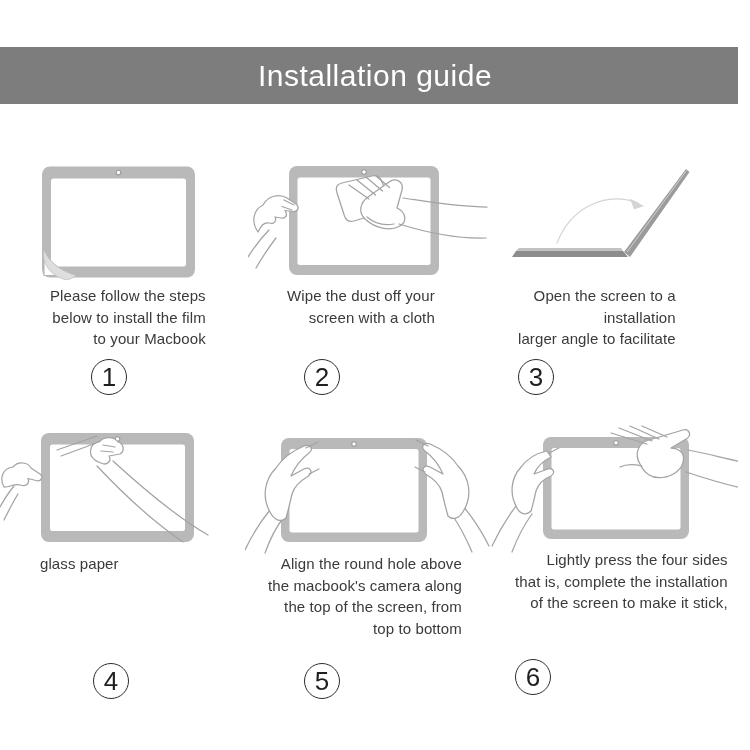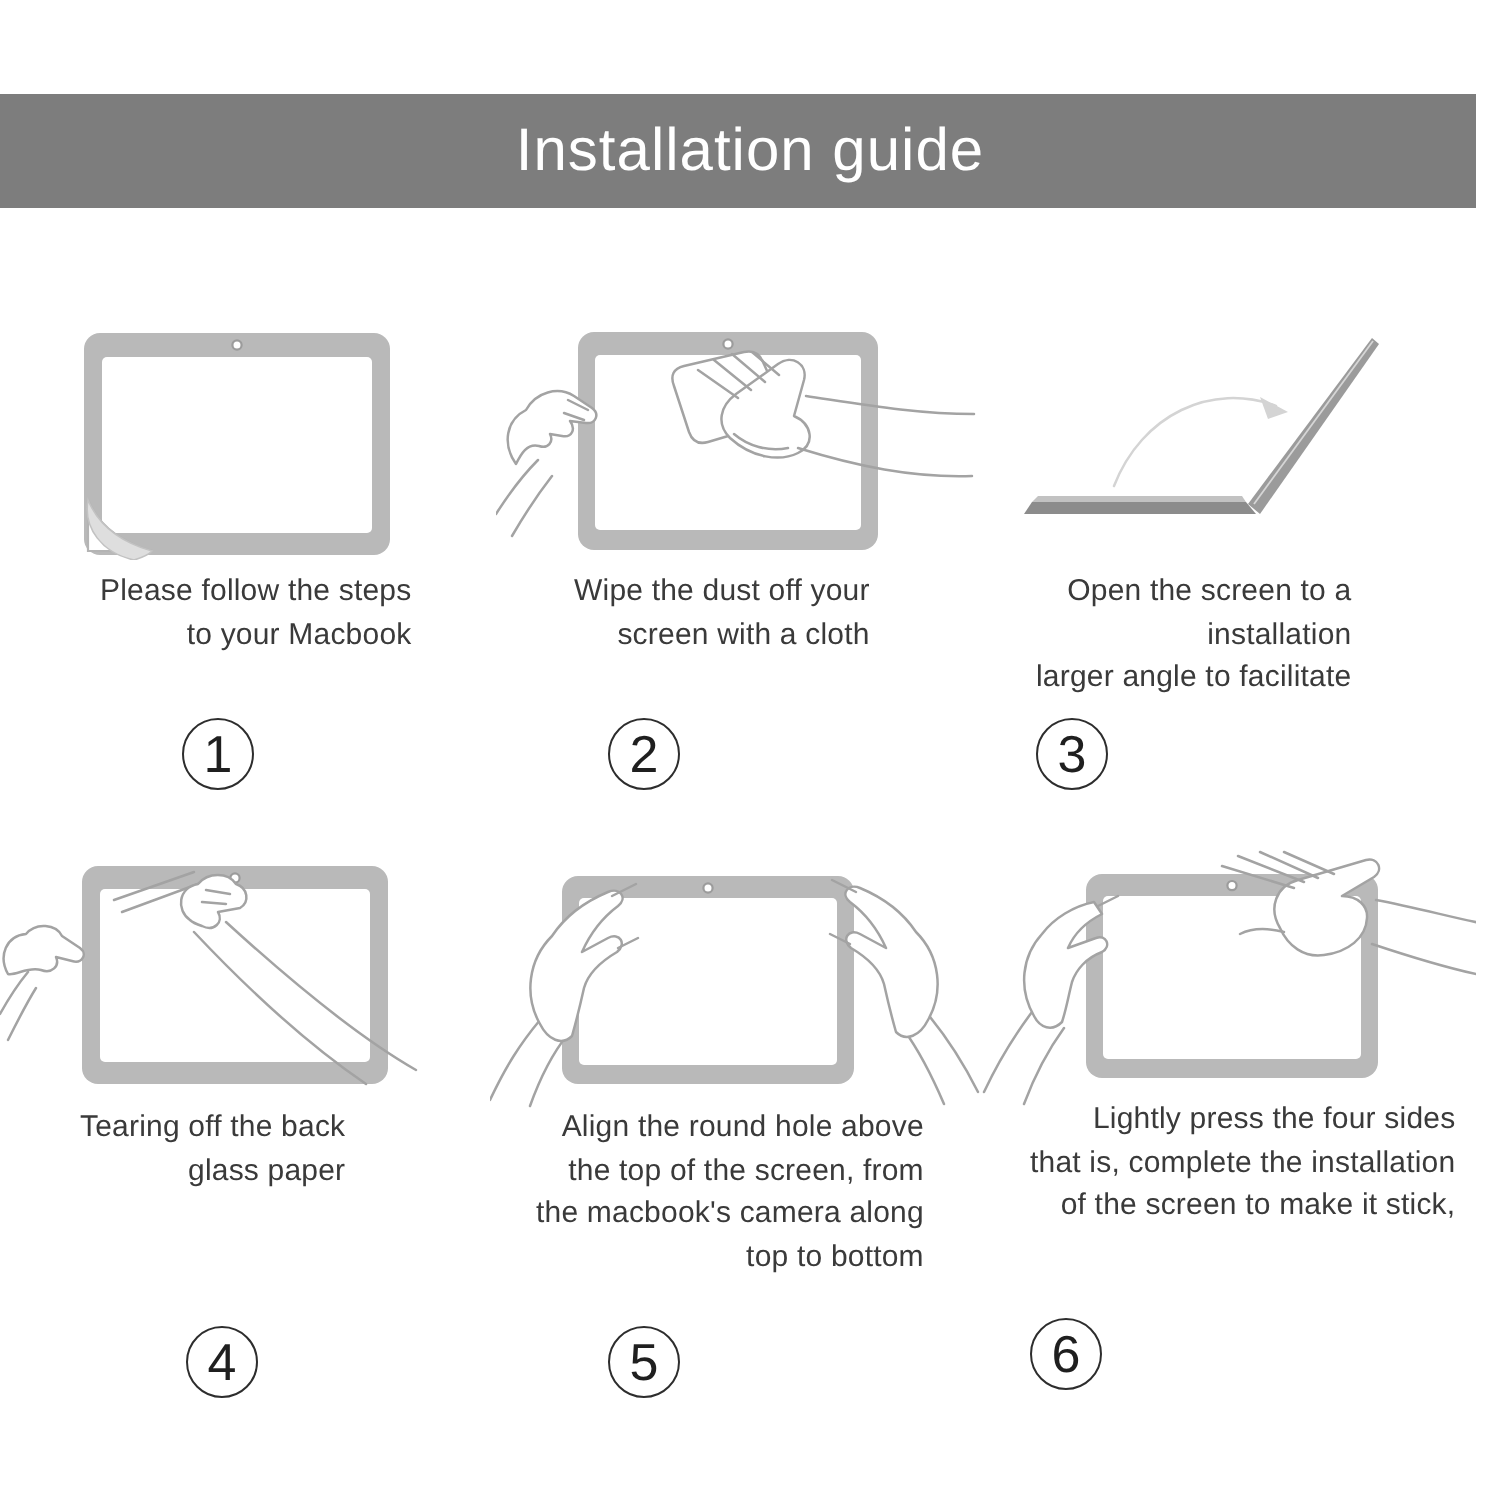--- a/index.html
+++ b/index.html
@@ -56,20 +56,21 @@
         <rect class="screen" x="10" y="13.5" width="135" height="88" rx="2.5"></rect>
         <circle class="cam" cx="77.5" cy="7.5" r="2.3"></circle>
       </g>
       <g>
         <path d="M3 85 C8 97 19 106 35 110.5 L3 110.5 Z" fill="#ffffff" stroke="#b4b4b4" stroke-width="1.1"></path>
         <path d="M3 85 C0.5 99 10 111.5 26 115 C30 113.8 33.5 112.2 35 110.5 C19 106 8 97 3 85 Z" fill="#dedede" stroke="#c2c2c2" stroke-width="0.8"></path>
       </g>
     </svg>
     <div class="caption" style="left:30px;top:135px;">
       <div>Please follow the steps</div>
+      <div>below to install the film</div>
       <div>to your Macbook</div>
     </div>
     <div class="num" style="left:71px;top:209px;">
       <span>1</span>
     </div>
   </div>
 
   <div class="step" style="left:248px;top:150px;width:240px;height:270px;">
     <svg class="illu" style="left:0px;top:10px;" width="240" height="125" viewBox="0 0 240 125">
       <g transform="translate(40,5)">
@@ -140,21 +141,20 @@
         <path class="hd" d="M95 35 C88 30 89 19 99 17 C104 11 114 11 118 17 C124 19 125 26 120 29 L109 31 C112 36 107 41 101 38 C98 37 96 36 95 35 Z"></path>
         <path class="ln" d="M103 20 L115 22 M101 26 L113 27"></path>
         <path class="ln" d="M113 36 C148 68 180 94 208 110 M97 41 C130 76 158 100 183 117"></path>
       </g>
       <g>
         <path class="hd" d="M4 62 C-1 53 3 43 13 42 C18 36 28 37 31 43 L40 49 C44 52 41 57 36 55.5 L28 53.5 C30 58 26 62 20.5 60 C14 58 8 63 4 62 Z"></path>
         <path class="ln" d="M0 82 C5 73 9 67 14 61 M4 95 C9 85 13 77 18 69"></path>
       </g>
     </svg>
     <div class="caption" style="left:40px;top:133px;">
-      <div>Tearing off the back</div>
       <div>glass paper</div>
     </div>
     <div class="num" style="left:93px;top:243px;">
       <span>4</span>
     </div>
   </div>
 
   <div class="step" style="left:245px;top:420px;width:245px;height:300px;">
     <svg class="illu" style="left:0px;top:10px;" width="245" height="125" viewBox="0 0 245 125">
       <g transform="translate(35,7)">
@@ -168,22 +168,22 @@
         <path class="ln" d="M61 18 L73 12 M64 44 L74 39"></path>
       </g>
       <g>
         <path class="ln" d="M244 116 C236 100 228 88 218 76 M227 122 C221 108 215 96 207 85"></path>
         <path class="hd" d="M219 80 C227 66 225 48 213 36 C207 27 197 19 185 14 C179 11.5 175 17 180 21 C188 27 194 35 198 44 L185 37 C179 34 175.5 40 180.5 44 C189 49 195 55 197 62 C199 71 201 79 203 86 C208 91 215 88 219 80 Z"></path>
         <path class="ln" d="M183 16 L171 10 M180 42 L170 37"></path>
       </g>
     </svg>
     <div class="caption" style="left:23px;top:133px;">
       <div>Align the round hole above</div>
+      <div>the macbook's camera along</div>
       <div>the top of the screen, from</div>
-      <div>the macbook's camera along</div>
       <div>top to bottom</div>
     </div>
     <div class="num" style="left:59px;top:243px;">
       <span>5</span>
     </div>
   </div>
 
   <div class="step" style="left:490px;top:416px;width:260px;height:300px;text-decoration:underline;">
     <svg class="illu" style="left:0px;top:8px;" width="260" height="130" viewBox="0 0 260 130">
       <g transform="translate(52,12)">

